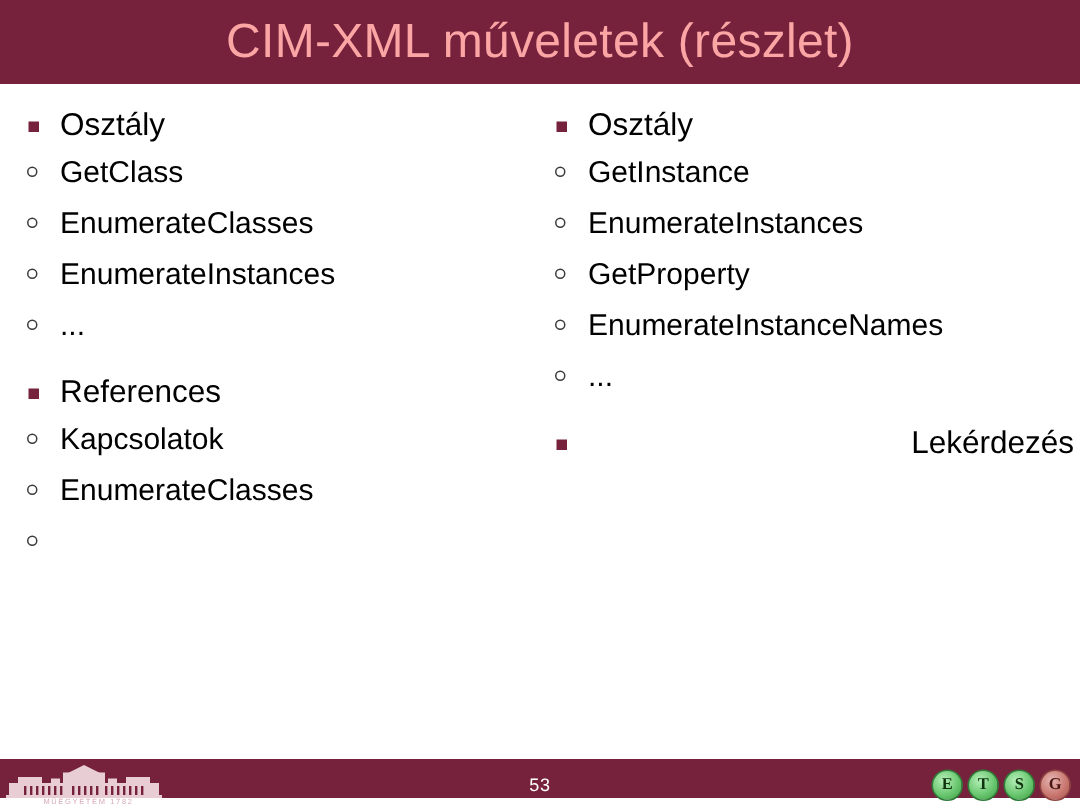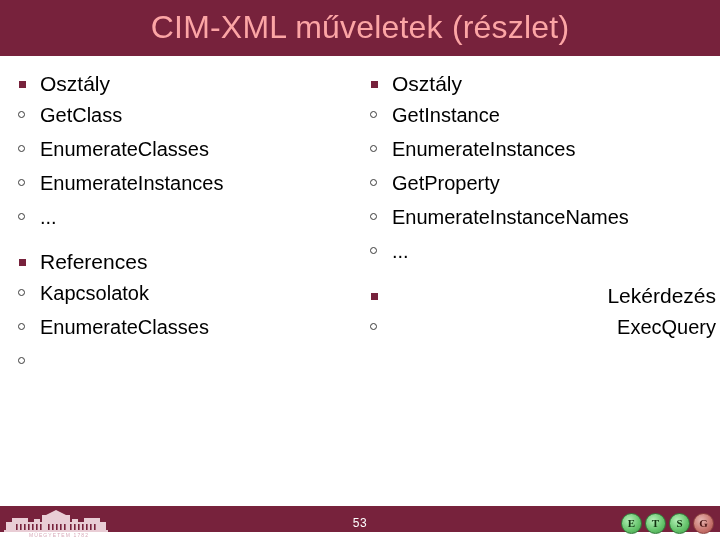--- a/index.html
+++ b/index.html
@@ -279,26 +279,20 @@
             <span>...</span>
           </li>
         </ul>
       </div>
 
       <div class="block" style="top: 226px; text-align: right;">
         <ul class="lvl1">
           <li class="item1">
             <span class="sq-bullet"></span>
             <span>Lekérdezés</span>
-          </li>
-        </ul>
-        <ul class="lvl2 sub-indent">
-          <li class="item2">
-            <span class="circ-bullet"></span>
-            <span>ExecQuery</span>
           </li>
         </ul>
       </div>
 
     </div>
   </div>
 
   <div class="footer">
 
     <div class="logo">

